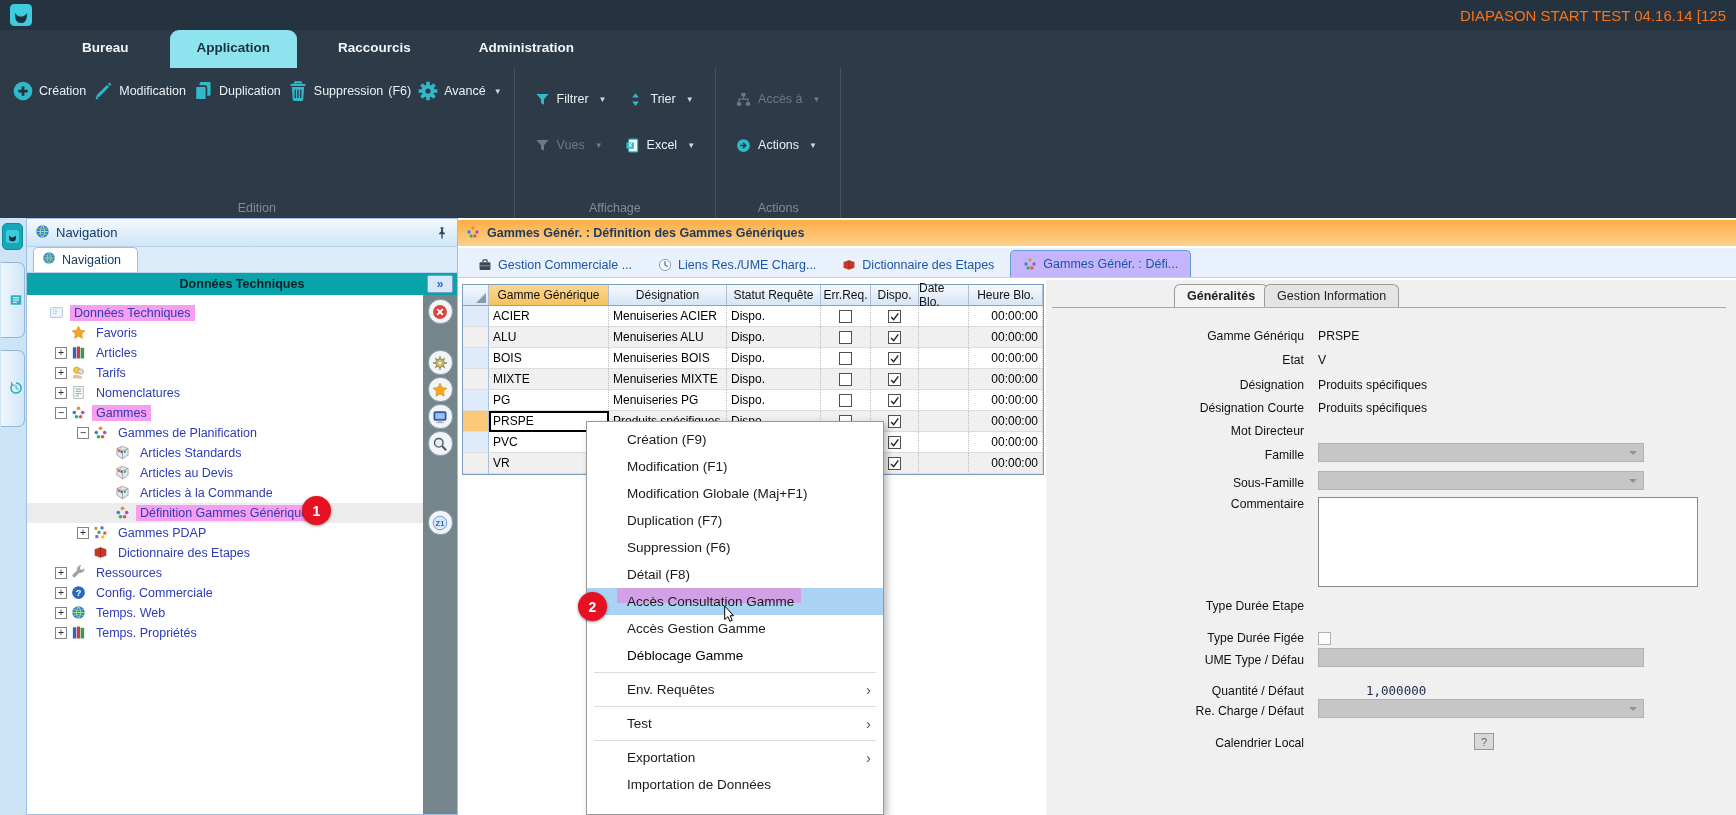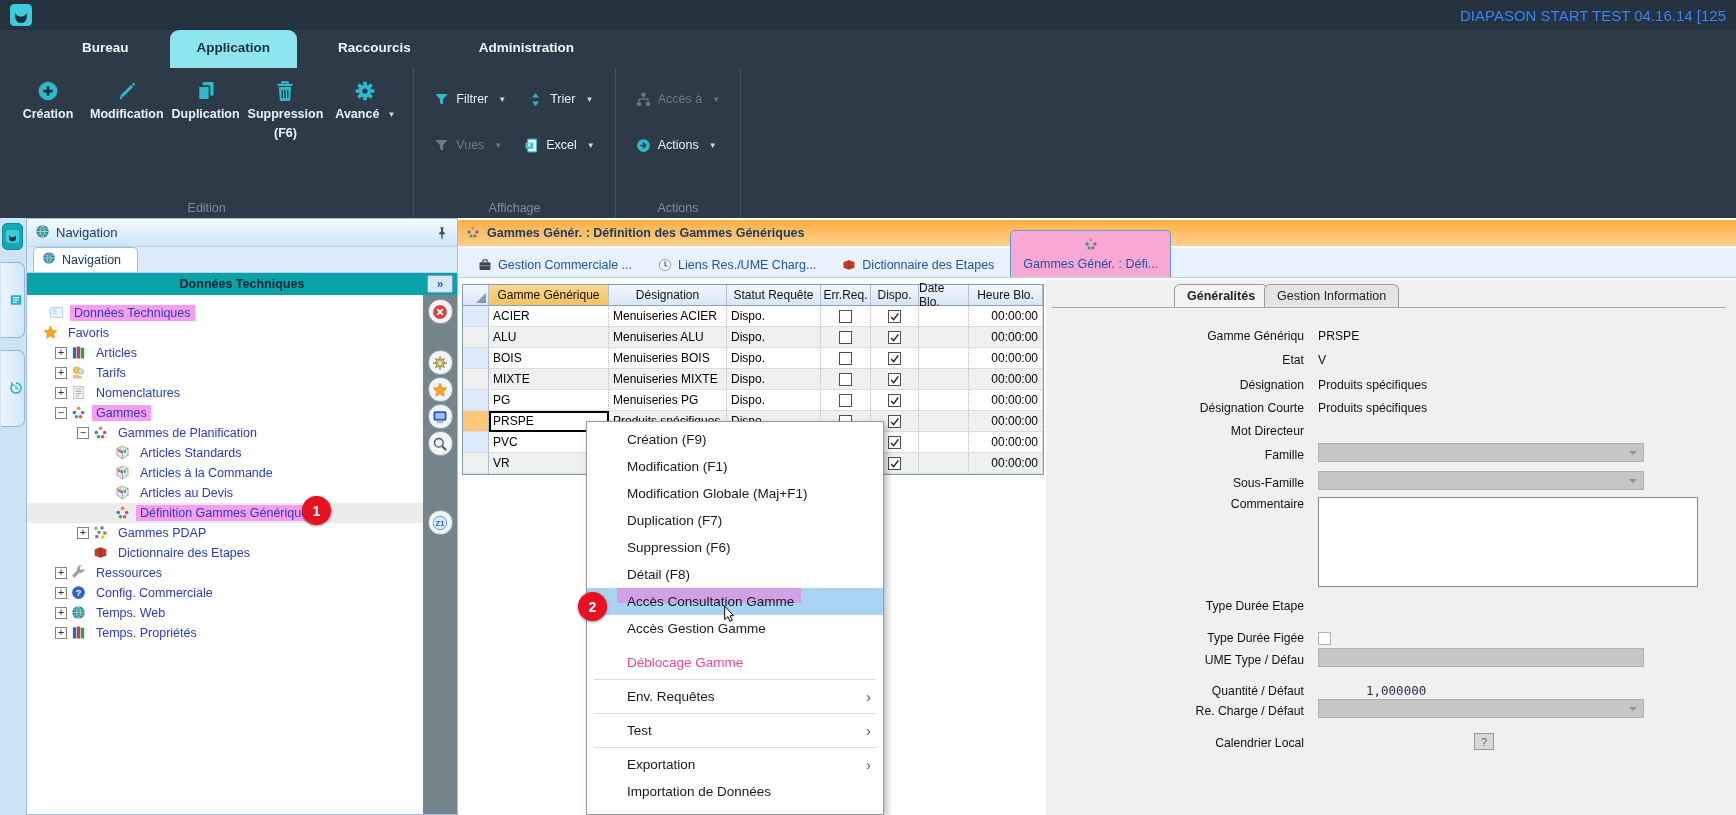--- a/index.html
+++ b/index.html
@@ -6,35 +6,35 @@
   html,body { margin:0; padding:0; }
   body {
     width:1736px; height:815px; position:relative; overflow:hidden;
     font-family:"Liberation Sans", sans-serif; background:#ffffff;
     -webkit-font-smoothing:antialiased;
   }
   
   .titlebar { position:absolute; top:0; left:0; right:0; height:30px; background:#253240;
     display:flex; align-items:center; padding:0 10px; gap:8px; }
   .titlebar .logo { width:22px; height:22px; display:flex; }
-  .titlebar .title { margin-left:auto; color:#3b82f6; font-size:15px; white-space:nowrap;text-align:right; }
+  .titlebar .title { margin-left:auto; color:#f97316; font-size:15px; white-space:nowrap;text-align:right; }
   
   .ribbon-tabs { position:absolute; top:30px; left:0; right:0; height:38px; background:#2d3a47;
     display:flex; align-items:stretch; padding-left:55px; gap:14px; }
   .ribbon-tab { padding:10px 27px 0; font-weight:bold; font-size:13.5px; color:#f2f6fa; }
   .ribbon-tab.active { background:#8ee4ee; color:#1a323f; border-radius:9px 9px 0 0; }
   
   .ribbon-body { position:absolute; top:68px; left:0; right:0; height:150px; background:#2d3a47;
     display:flex; }
   .rgroup { position:relative; height:100%; border-right:1px solid #46535f; padding:0 12px; }
   .rgroup-label { position:absolute; bottom:3px; left:0; right:0; text-align:center;
     color:#7f8d9b; font-size:12.5px; }
   .rrow { display:flex; gap:6px; }
-  .rbtn-big { display:flex; flex-direction:column; align-items:center; gap:5px;
-    min-width:72px; padding-top:12px; color:#eaf1f7; font-size:12.5px; text-align:center;font-weight:bold; }
+  .rbtn-big { display:flex; flex-direction:row; align-items:center; gap:5px;
+    min-width:72px; padding-top:12px; color:#eaf1f7; font-size:12.5px; text-align:center; }
   .rbtn-big .lblrow { display:flex; align-items:center; gap:5px; }
   .rbtn-big .sub { font-size:12.5px; }
   .rbtn-small { display:flex; align-items:center; gap:7px; color:#eaf1f7; font-size:12.5px;
     height:26px; padding:0 8px; }
   .rbtn-small.disabled, .rbtn-big.disabled { color:#6c7a88; }
   .caret { font-size:8px; color:#cfd9e2; padding-left:3px; }
   .disabled .caret { color:#6c7a88; }
   .aff-rows { display:flex; flex-direction:column; gap:20px; padding-top:18px; }
   
   .side-strip { position:absolute; left:0; top:218px; width:26px; bottom:0; background:#cde3f6; }
@@ -81,22 +81,22 @@
   .titem.selected { background:#ececec; }
   
   .main { position:absolute; left:458px; top:218px; right:0; bottom:0; background:#fff; }
   .doc-titlebar { position:absolute; top:2px; left:0; right:0; height:26px;
     background:linear-gradient(#fcae44,#fdd08d); display:flex; align-items:center; gap:7px;
     padding:0 8px; font-size:12.5px; font-weight:bold; color:#1d3a5f; }
   .doc-tabs { position:absolute; top:30px; left:0; right:0; height:30px; background:#e9f2fc;
     border-bottom:1px solid #b9d3ea; display:flex; align-items:flex-end; padding-left:10px; gap:6px; }
   .doc-tab { display:flex; align-items:center; gap:6px; padding:5px 10px; font-size:12.5px;
     color:#1c55a8; white-space:nowrap; }
-  .doc-tab.active { background:#f9a8d4; border:1px solid #5f9bd6; border-bottom:none;
-    border-radius:5px 5px 0 0; padding:6px 12px;flex-direction:column; }
+  .doc-tab.active { background:#c4b5fd; border:1px solid #5f9bd6; border-bottom:none;
+    border-radius:5px 5px 0 0; padding:6px 12px; }
   
   .grid { position:absolute; left:4px; top:66px; border:1px solid #7d9dbd; background:#fff; }
   .gh, .gr { display:flex; height:21px; }
   .hcell { background:linear-gradient(#f4f9fe,#d7e5f4); border-right:1px solid #aebfd4;
     border-bottom:1px solid #8aa4c0; font-size:12px; color:#111; display:flex; align-items:center;
     justify-content:center; position:relative; flex:none; }
   .hcell.sorted { background:linear-gradient(#fbd794,#f6c25e); }
   .hcell.selcol::after { content:""; position:absolute; right:2px; bottom:2px;
     border:5px solid transparent; border-right-color:#8a9aa8; border-bottom-color:#8a9aa8; }
   .cell { border-right:1px dotted #bcbcbc; border-bottom:1px solid #dcdcdc; font-size:12px;
@@ -133,21 +133,21 @@
     padding-left:48px; }
   .dhelp { width:20px; height:17px; background:#d9d9d9; border:1px solid #9a9a9a; color:#666;
     font-size:11px; display:flex; align-items:center; justify-content:center; margin-left:156px; }
   
   .menu { position:absolute; left:586px; top:421px; width:298px; height:394px; background:#fff;
     border:1px solid #9a9a9a; box-shadow:3px 3px 7px rgba(0,0,0,.28); z-index:50;
     padding-top:4px; overflow:hidden; }
   .mitem { height:27px; display:flex; align-items:center; padding:0 12px 0 40px; font-size:13.5px;
     color:#1a1a1a; position:relative; }
   .mitem span.mlabel { position:relative; z-index:1; }
-  .mitem.disabled { color:#ec4899;margin-top:7px; }
+  .mitem.disabled { color:#000000; }
   .mitem.highlight { background:#a9d2f3; }
   .mitem.highlight::before { content:""; position:absolute; left:30px; top:0; width:184px;
     height:15px; background:#e090e0; opacity:.75; }
   .msep { height:1px; background:#dcdcdc; margin:3px 7px; }
   .marrow { margin-left:auto; color:#555; font-size:15px; line-height:1; }
   
   .badge { position:absolute; width:29px; height:29px; border-radius:50%; background:#e81123;
     color:#fff; font-weight:bold; font-size:14px; display:flex; align-items:center;
     justify-content:center; box-shadow:0 1px 3px rgba(0,0,0,.45); z-index:60; }
   #badge-1 { left:302px; top:496px; }
@@ -356,21 +356,21 @@
       <div class="titem highlight" style="padding-left:6px">
       <span class="spacer"></span>
         <span class="ticon">
           <svg width="15" height="15" viewBox="0 0 16 16">
             <rect x="1.5" y="2.8" width="13" height="10.4" rx="1" fill="#eef5fc" stroke="#9ab8d8" stroke-width=".8"></rect>
             <path d="M4 5.2h4M4 7.2h5M4 9.2h4" stroke="#b8cce0" stroke-width=".9"></path>
           </svg>
         </span>
       <span class="tlabel">Données Techniques</span>
       </div>
-      <div class="titem" style="">
+      <div class="titem" style="padding-left:28px">
       <span class="spacer"></span>
         <span class="ticon">
           <svg width="15" height="15" viewBox="0 0 16 16">
             <path d="M8 1.2l2.1 4.3 4.7.7-3.4 3.3.8 4.7L8 12l-4.2 2.2.8-4.7L1.2 6.2l4.7-.7z" fill="#f6a623" stroke="#cf8a10" stroke-width=".6"></path>
           </svg>
         </span>
       <span class="tlabel">Favoris</span>
       </div>
       <div class="titem" style="padding-left:28px">
       <span class="expander">+</span>
@@ -451,35 +451,35 @@
         <span class="ticon">
           <svg width="15" height="15" viewBox="0 0 16 16">
             <path d="M8 1.2l6 2.6v7L8 14.8l-6-4v-7z" fill="#e4e4ee" stroke="#666666" stroke-width=".5"></path>
             <path d="M2 3.8l6 2.4 6-2.4M8 6.2v8.6" stroke="#666666" stroke-width=".5" fill="none"></path>
             <path d="M3 4.6l2.2.9v2.2L3 6.8z" fill="#e05548"></path>
             <path d="M5.8 5.8l2.2.9v2.2l-2.2-.9z" fill="#2f66c0"></path>
             <path d="M9.5 6.5l2.2-.9v2.2l-2.2.9z" fill="#2eae60"></path>
             <path d="M4 2.8l2.2-.8 2 .8-2.1.9z" fill="#f1c40f"></path>
           </svg>
         </span>
-      <span class="tlabel">Articles à la Commande</span>
+      <span class="tlabel">Articles au Devis</span>
       </div>
       <div class="titem" style="padding-left:72px">
       <span class="spacer"></span>
         <span class="ticon">
           <svg width="15" height="15" viewBox="0 0 16 16">
             <path d="M8 1.2l6 2.6v7L8 14.8l-6-4v-7z" fill="#e4e4ee" stroke="#666666" stroke-width=".5"></path>
             <path d="M2 3.8l6 2.4 6-2.4M8 6.2v8.6" stroke="#666666" stroke-width=".5" fill="none"></path>
             <path d="M3 4.6l2.2.9v2.2L3 6.8z" fill="#e05548"></path>
             <path d="M5.8 5.8l2.2.9v2.2l-2.2-.9z" fill="#2f66c0"></path>
             <path d="M9.5 6.5l2.2-.9v2.2l-2.2.9z" fill="#2eae60"></path>
             <path d="M4 2.8l2.2-.8 2 .8-2.1.9z" fill="#f1c40f"></path>
           </svg>
         </span>
-      <span class="tlabel">Articles au Devis</span>
+      <span class="tlabel">Articles à la Commande</span>
       </div>
       <div class="titem highlight selected" style="padding-left:72px">
       <span class="spacer"></span>
         <span class="ticon">
           <svg width="15" height="15" viewBox="0 0 16 16">
             <path d="M8 3.5L3.5 8M8 3.5L12.5 8M3.5 8l2.3 4.5M12.5 8l-2.3 4.5M5.8 12.5h4.4" stroke="#c8d4e0" stroke-width=".8" fill="none"></path>
             <circle cx="8" cy="3.5" r="1.9" fill="#ef8b2d"></circle>
             <circle cx="3.5" cy="8" r="1.9" fill="#3a7edb"></circle>
             <circle cx="12.5" cy="8" r="1.9" fill="#9b59b6"></circle>
             <circle cx="5.8" cy="12.5" r="1.9" fill="#2eae60"></circle>

